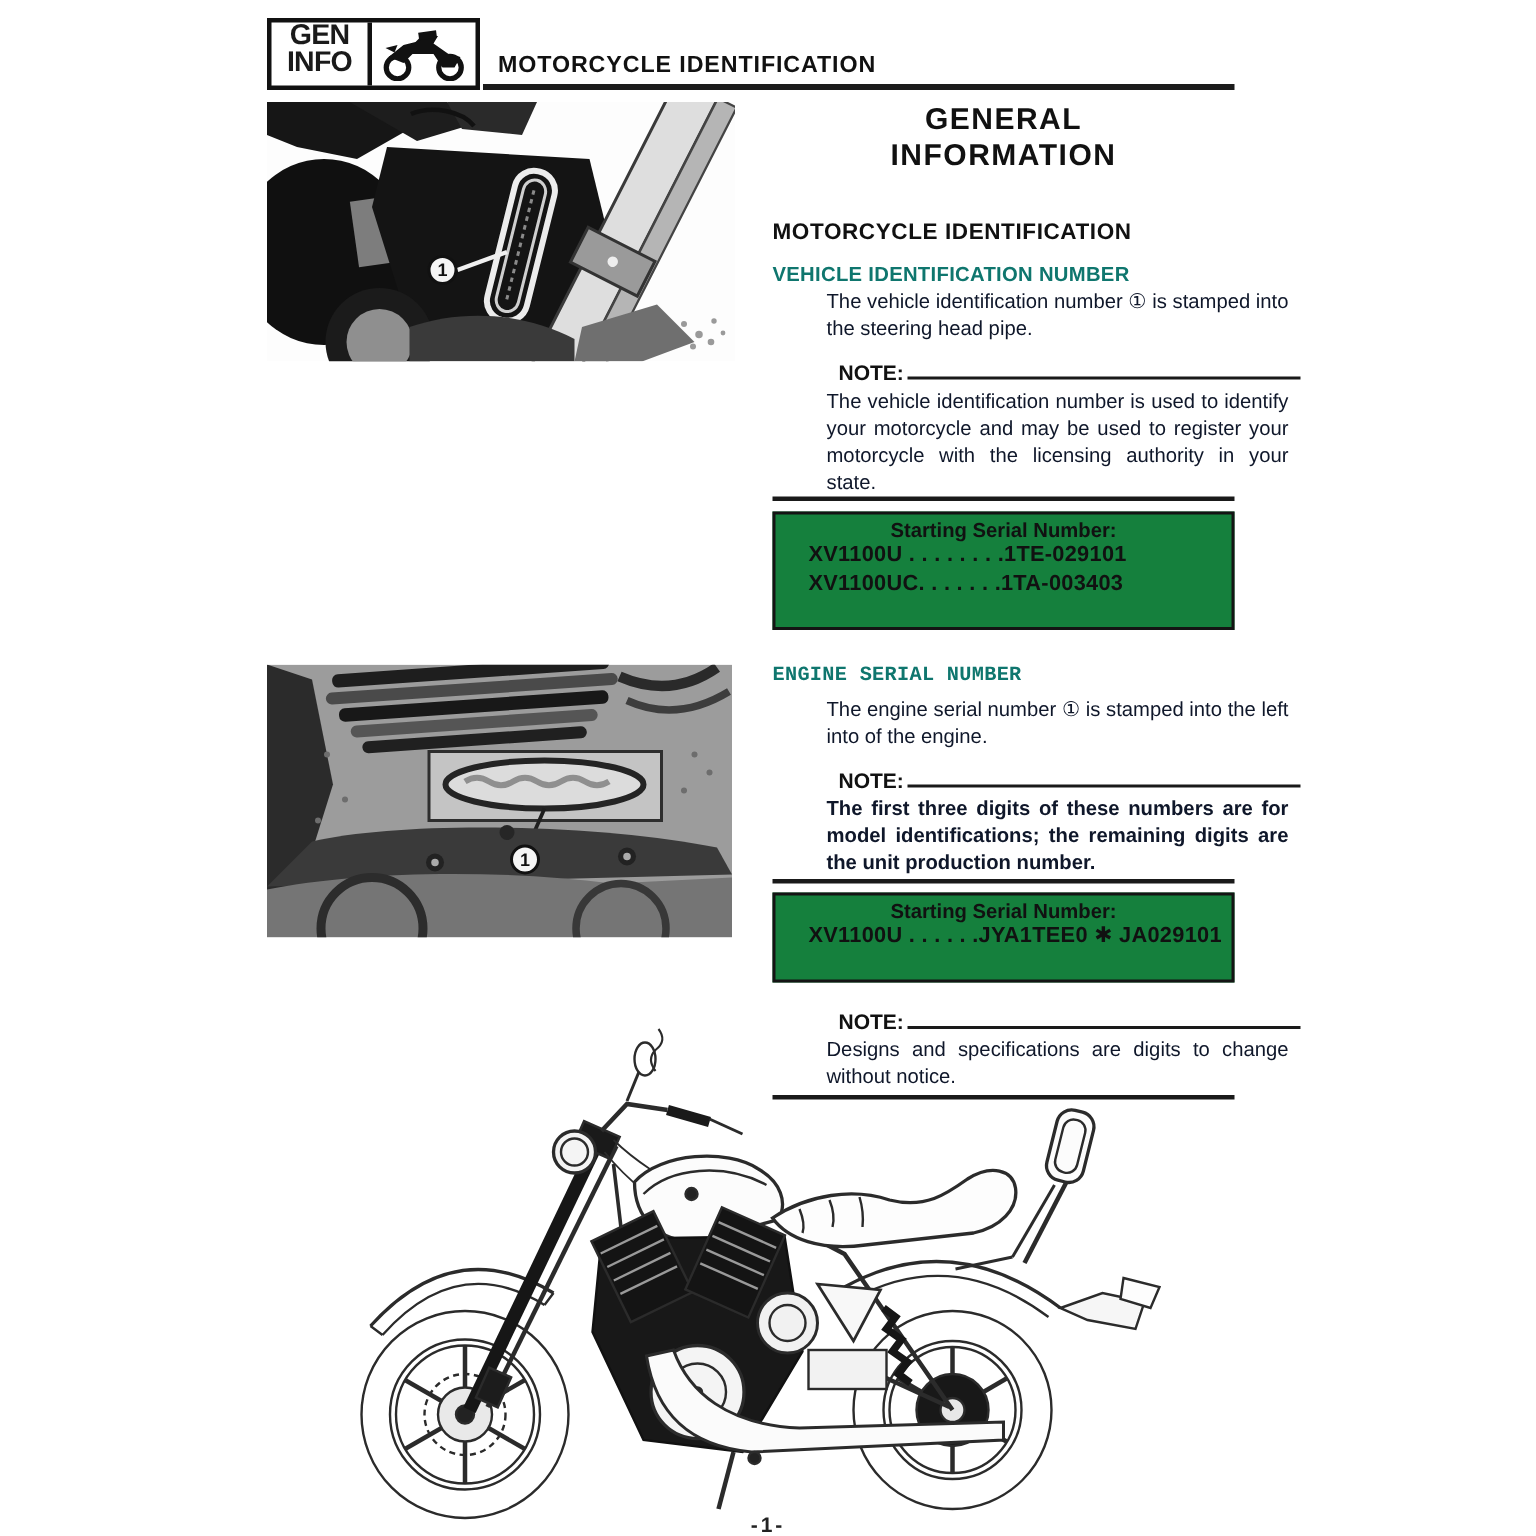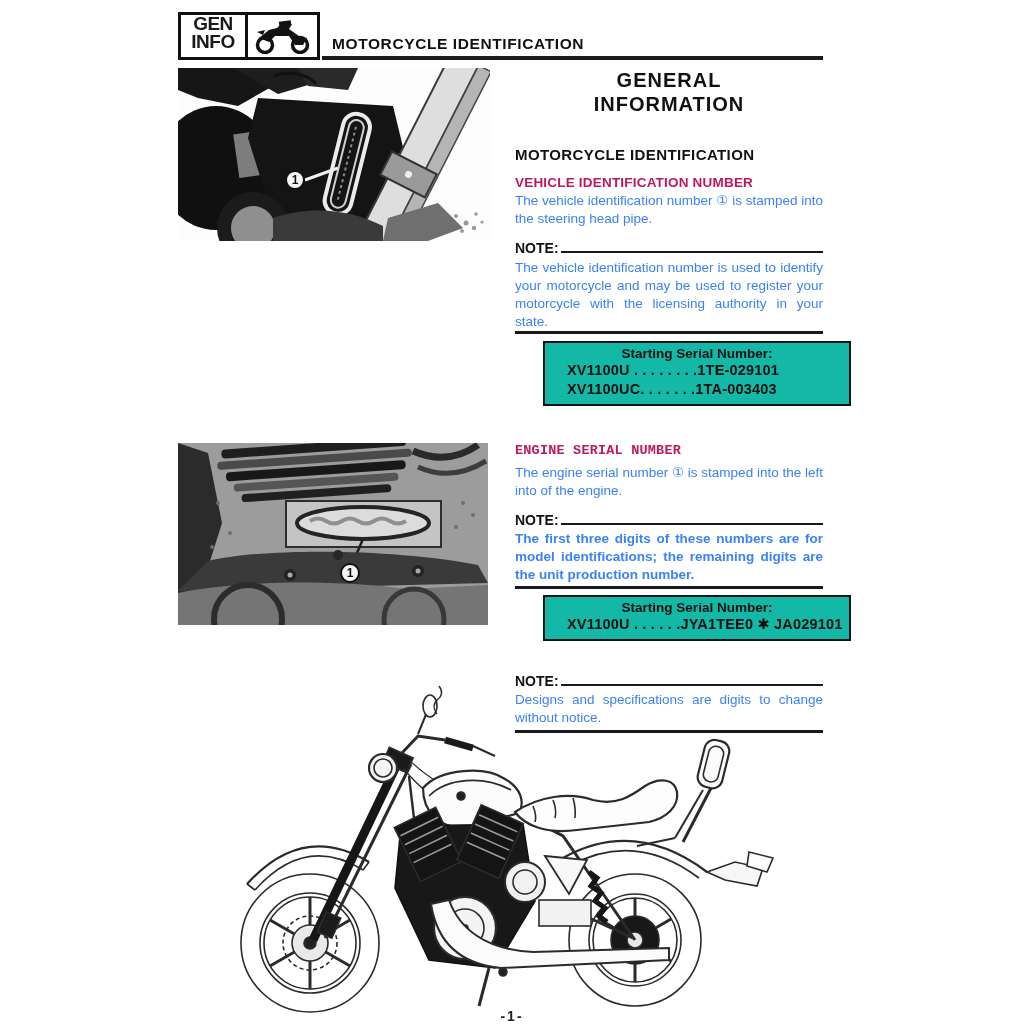--- a/index.html
+++ b/index.html
@@ -28,32 +28,31 @@
   }
   .hdr-rule{left:322px;top:56px;width:501px;height:4px;background:#1c1c1c;}
 
   
   .col{left:515px;width:308px;}
   .page-title{
     left:515px;top:68px;width:308px;text-align:center;font-weight:bold;
     font-size:20px;line-height:24px;letter-spacing:1px;color:#111;
   }
   .sec-h1{font-weight:bold;font-size:15px;letter-spacing:0.4px;color:#111;}
-  .sec-h2{font-weight:bold;font-size:13.5px;letter-spacing:0.2px;color:#be185d;}
+  .sec-h2{font-weight:bold;font-size:13.5px;letter-spacing:0.2px;color:#0f766e;}
   .body-p{
-    font-size:13.5px;line-height:18px;text-align:justify;color:#3b82f6;
-  }
-  .note-row{display:flex;align-items:flex-end;}
+    font-size:13.5px;line-height:18px;text-align:justify;color:#0f172a;margin-left:36px;
+  }
+  .note-row{display:flex;align-items:flex-end;margin-left:44px;}
   .note-label{font-weight:bold;font-size:14px;color:#111;white-space:nowrap;}
   .note-line{flex:1;border-bottom:2.5px solid #1a1a1a;margin-bottom:3px;margin-left:2px;}
   .rule{height:2.5px;background:#1a1a1a;}
   .serialbox{
-    border:2.5px solid #141414;box-sizing:border-box;background:#14b8a6;
-    padding:3px 0 5px 0;
-    margin-left:28px;
+    border:2.5px solid #141414;box-sizing:border-box;background:#15803d;
+    padding:3px 0 19px 0;
   }
   .serialbox .sb-title{text-align:center;font-weight:bold;font-size:13.5px;color:#111;}
   .serialbox .sb-row{font-weight:bold;font-size:14.5px;color:#111;padding-left:22px;letter-spacing:0.2px;line-height:19px;white-space:nowrap;}
 
   
   .photo{background:#fff;overflow:hidden;}
   .callout-chip{
     position:absolute;width:20px;height:20px;border-radius:50%;
     background:#f5f5f5;border:2px solid #111;box-sizing:border-box;
     display:flex;align-items:center;justify-content:center;

